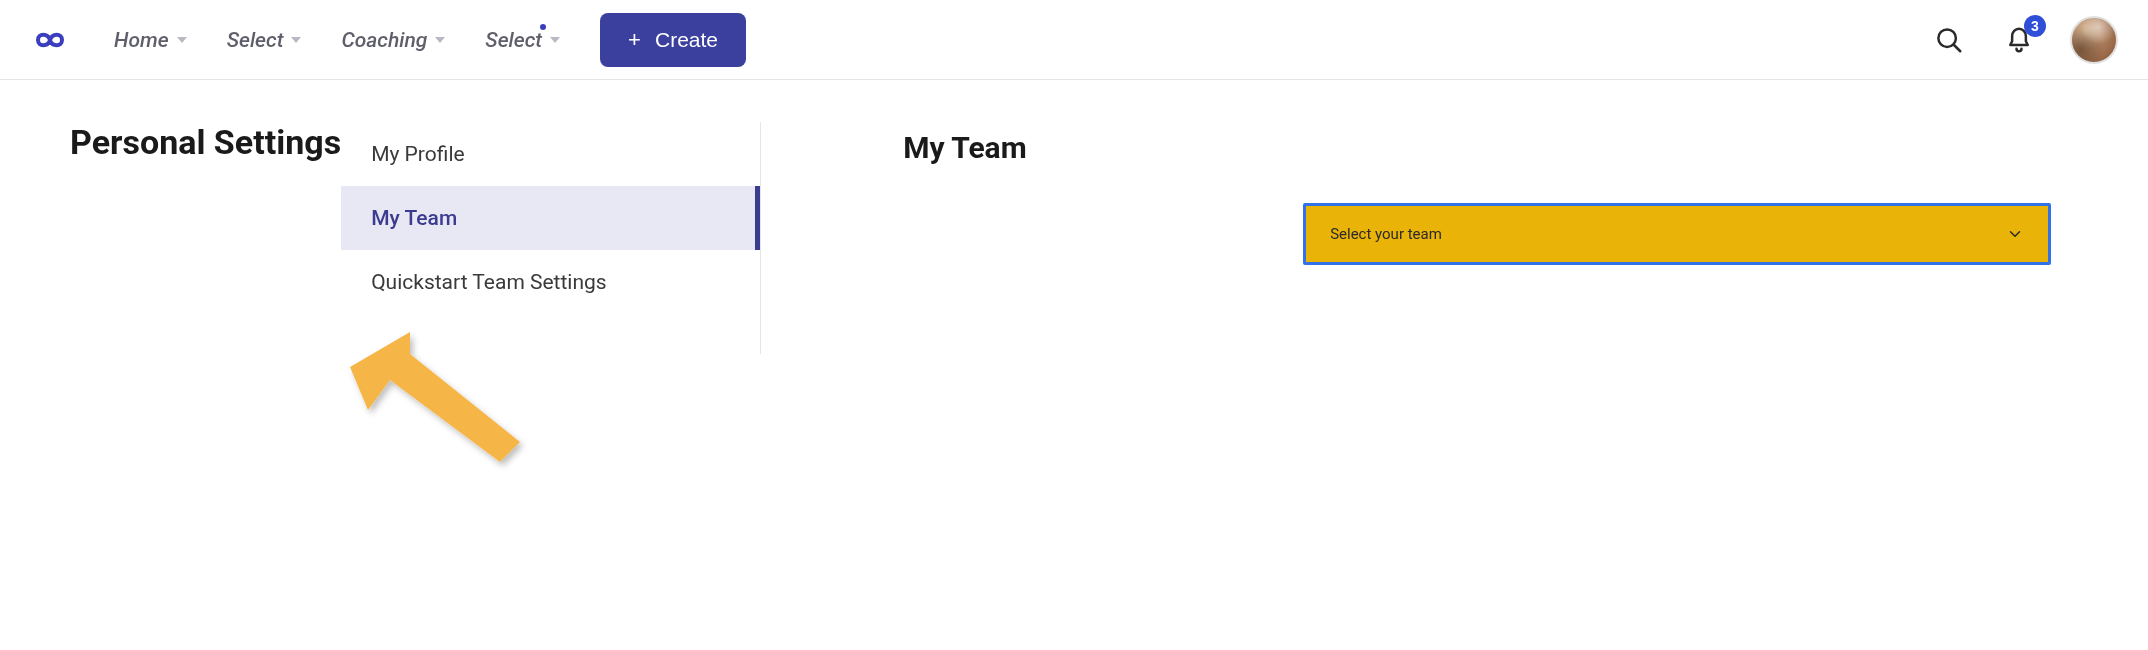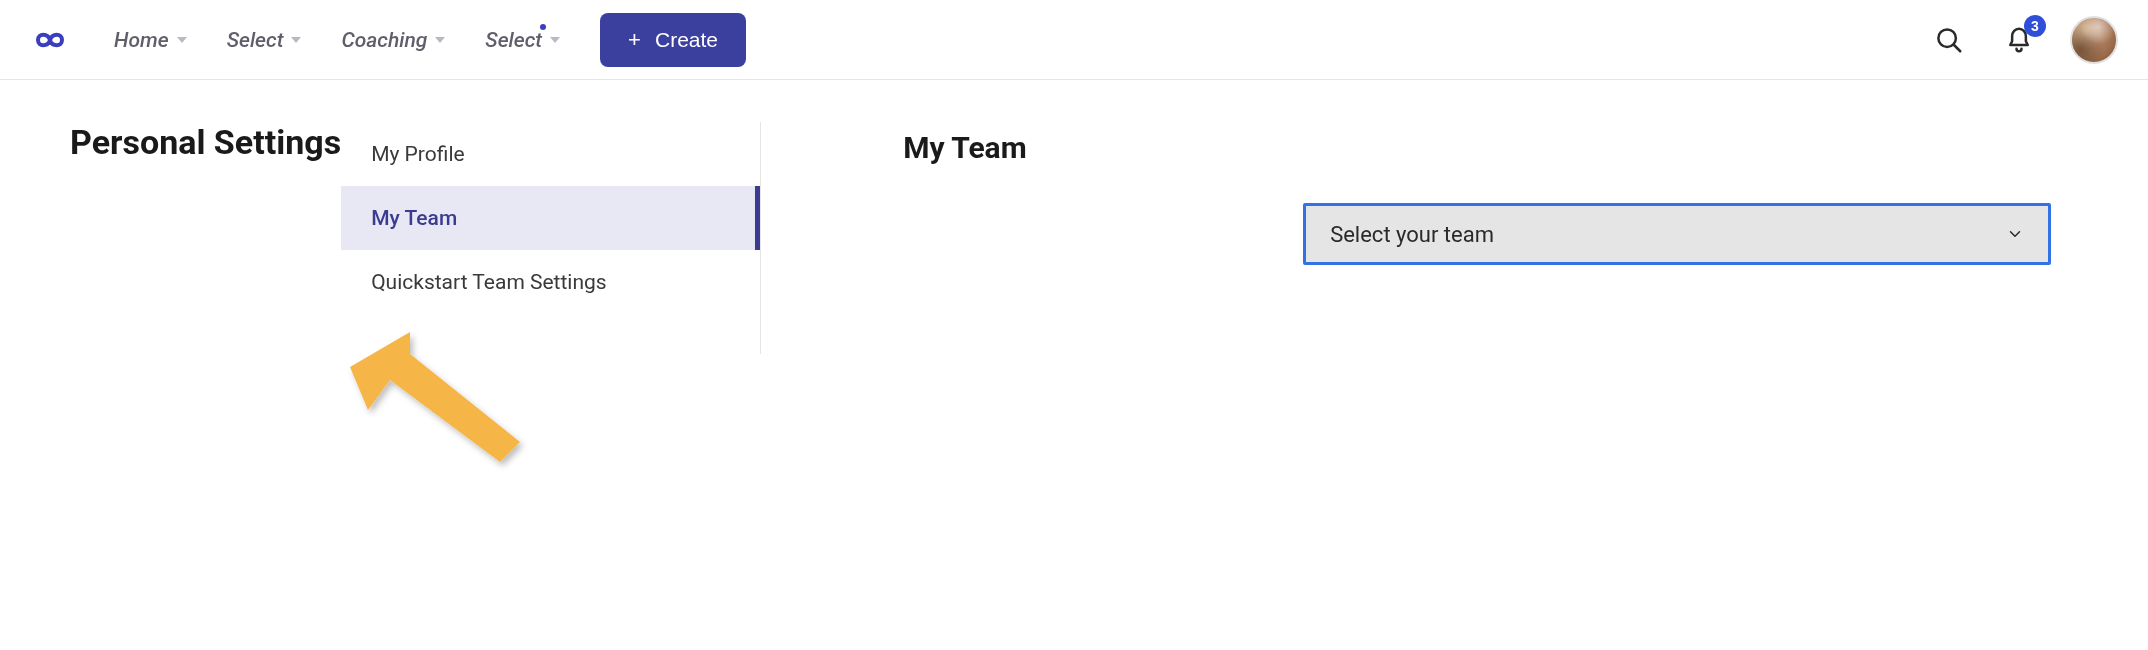--- a/index.html
+++ b/index.html
@@ -182,23 +182,23 @@
       margin-bottom: 38px;
     }
     .select-wrap {
       margin-left: 400px;
       width: 748px;
     }
     .team-select {
       width: 100%;
       height: 62px;
       border: 3px solid #3173e6;
-      background: #e5e5e5;
+      background: #eab308;
       padding: 14px 24px;
-      font-size: 22px;
+      font-size: 15px;
       color: #2a2a2a;
       display: flex;
       align-items: center;
       justify-content: space-between;
       cursor: pointer;
       border-radius: 2px;
     }
     
     .arrow-annotation {
       position: absolute;

